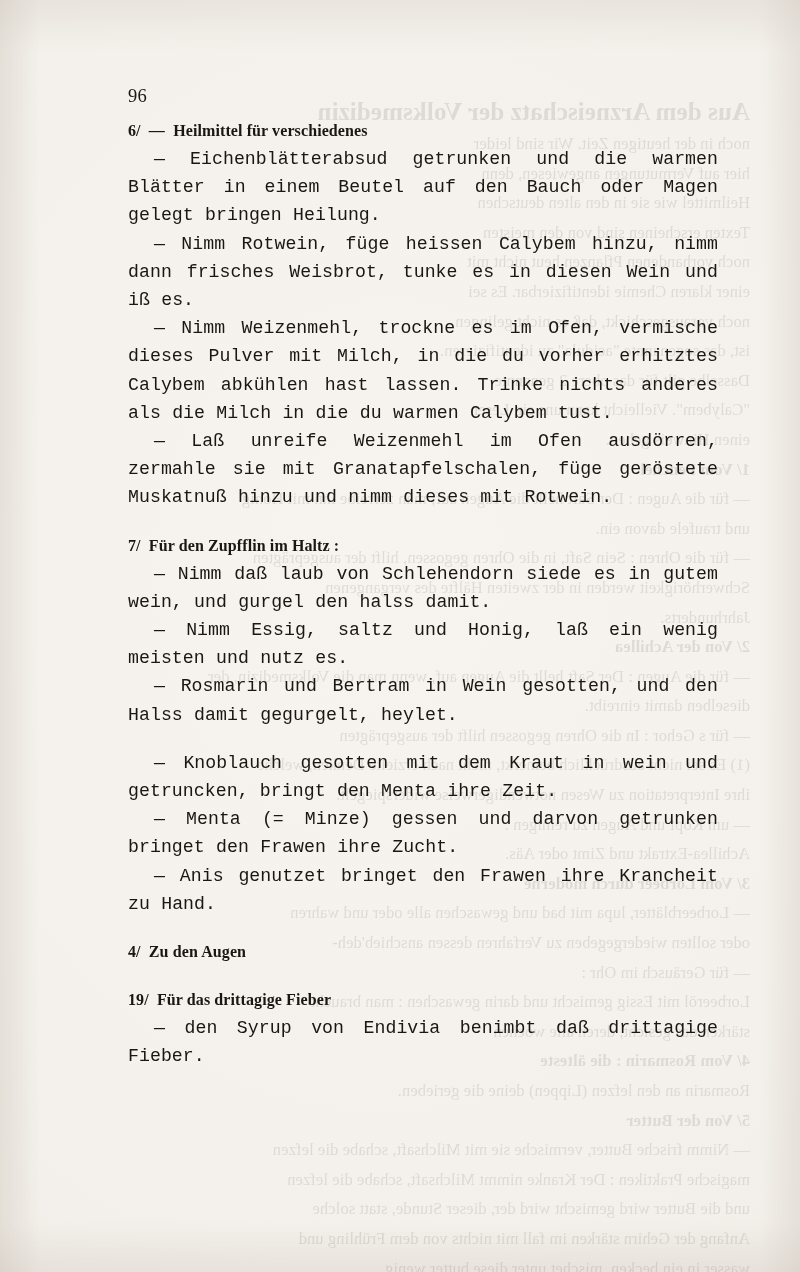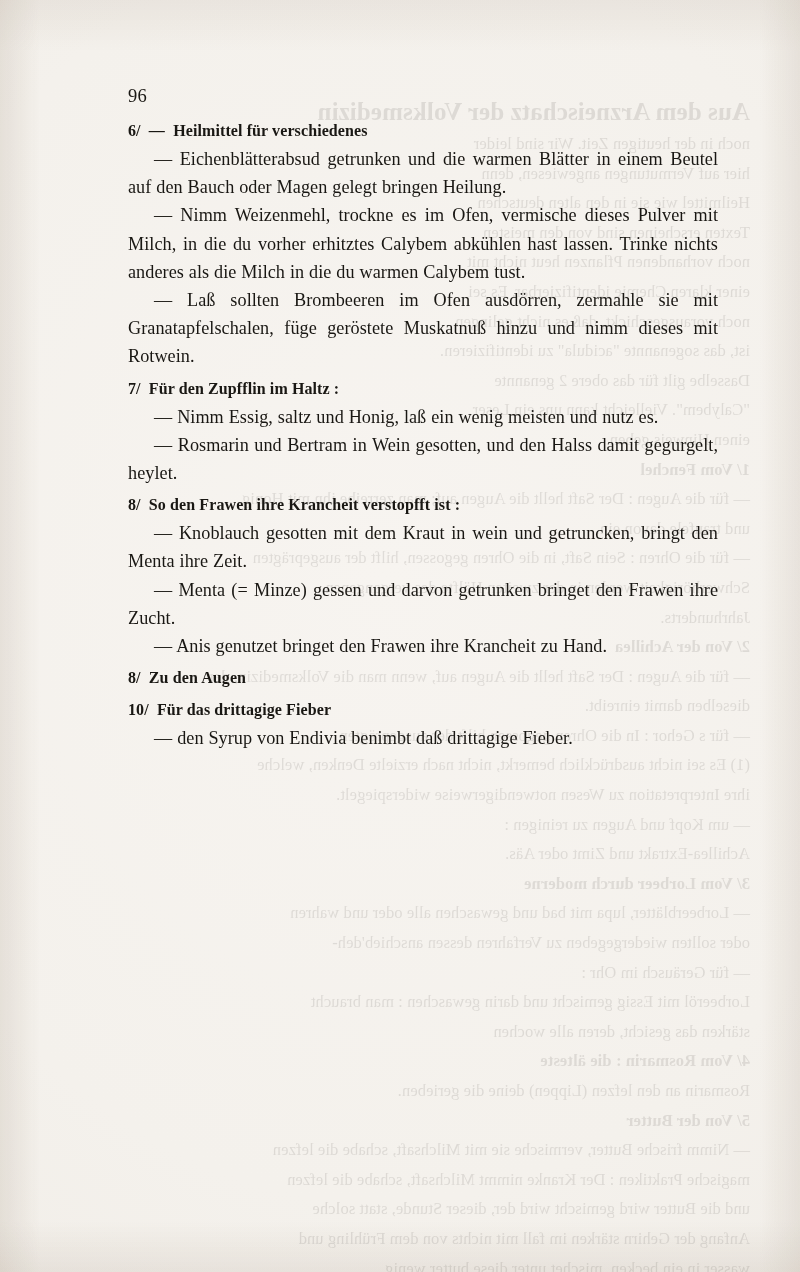--- a/index.html
+++ b/index.html
@@ -85,24 +85,25 @@
 
   p.para {
     font-size: 18.2px;
     line-height: 28.2px;
     margin: 0;
     text-align: justify;
     text-justify: inter-word;
     text-indent: 26px;
     letter-spacing: .05px;
     word-spacing: .3px;
+    font-family: Liberation Mono, monospace;
   }
 
   .sec-block { margin-bottom: 0; }
-  .sec-block + .sec-block { margin-top: 4px; }
+  .sec-block + .sec-block { margin-top: 20px; }
 </style>
 </head>
 <body>
 
 <div class="page">
 
   <div class="bleed" id="bleed">
       <p class="bh" style="font-size: 25px; line-height: 34px;">Aus dem Arzneischatz der Volksmedizin</p>
       <p>noch in der heutigen Zeit. Wir sind leider</p>
       <p>hier auf Vermutungen angewiesen, denn</p>
@@ -147,40 +148,41 @@
 
   <div class="grain"></div>
 
   <div class="col">
 
     <div class="folio">96</div>
 
     <div class="sec-block">
       <h2 class="sec">6/  —  Heilmittel für verschiedenes</h2>
       <p class="para">— Eichenblätterabsud getrunken und die warmen Blätter in einem Beutel auf den Bauch oder Magen gelegt bringen Heilung.</p>
+      <p class="para">— Nimm Rotwein, füge heissen Calybem hinzu, nimm dann frisches Weisbrot, tunke es in diesen Wein und iß es.</p>
       <p class="para">— Nimm Weizenmehl, trockne es im Ofen, vermische dieses Pulver mit Milch, in die du vorher erhitztes Calybem abkühlen hast lassen. Trinke nichts anderes als die Milch in die du warmen Calybem tust.</p>
-      <p class="para">— Laß sollten Brombeeren im Ofen ausdörren, zermahle sie mit Granatapfelschalen, füge geröstete Muskatnuß hinzu und nimm dieses mit Rotwein.</p>
+      <p class="para">— Laß unreife Weizenmehl im Ofen ausdörren, zermahle sie mit Granatapfelschalen, füge geröstete Muskatnuß hinzu und nimm dieses mit Rotwein.</p>
     </div>
 
     <div class="sec-block">
       <h2 class="sec">7/  Für den Zupfflin im Haltz :</h2>
+      <p class="para">— Nimm daß laub von Schlehendorn siede es in gutem wein, und gurgel den halss damit.</p>
       <p class="para">— Nimm Essig, saltz und Honig, laß ein wenig meisten und nutz es.</p>
       <p class="para">— Rosmarin und Bertram in Wein gesotten, und den Halss damit gegurgelt, heylet.</p>
     </div>
 
     <div class="sec-block">
-      <h2 class="sec">8/  So den Frawen ihre Krancheit verstopfft ist :</h2>
       <p class="para">— Knoblauch gesotten mit dem Kraut in wein und getruncken, bringt den Menta ihre Zeit.</p>
       <p class="para">— Menta (= Minze) gessen und darvon getrunken bringet den Frawen ihre Zucht.</p>
       <p class="para">— Anis genutzet bringet den Frawen ihre Krancheit zu Hand.</p>
     </div>
 
     <div class="sec-block">
-      <h2 class="sec">8/  Zu den Augen</h2>
+      <h2 class="sec">4/  Zu den Augen</h2>
     </div>
 
     <div class="sec-block">
-      <h2 class="sec">10/  Für das drittagige Fieber</h2>
+      <h2 class="sec">19/  Für das drittagige Fieber</h2>
       <p class="para">— den Syrup von Endivia benimbt daß drittagige Fieber.</p>
     </div>
 
   </div>
 </div>
 
 </body></html>

